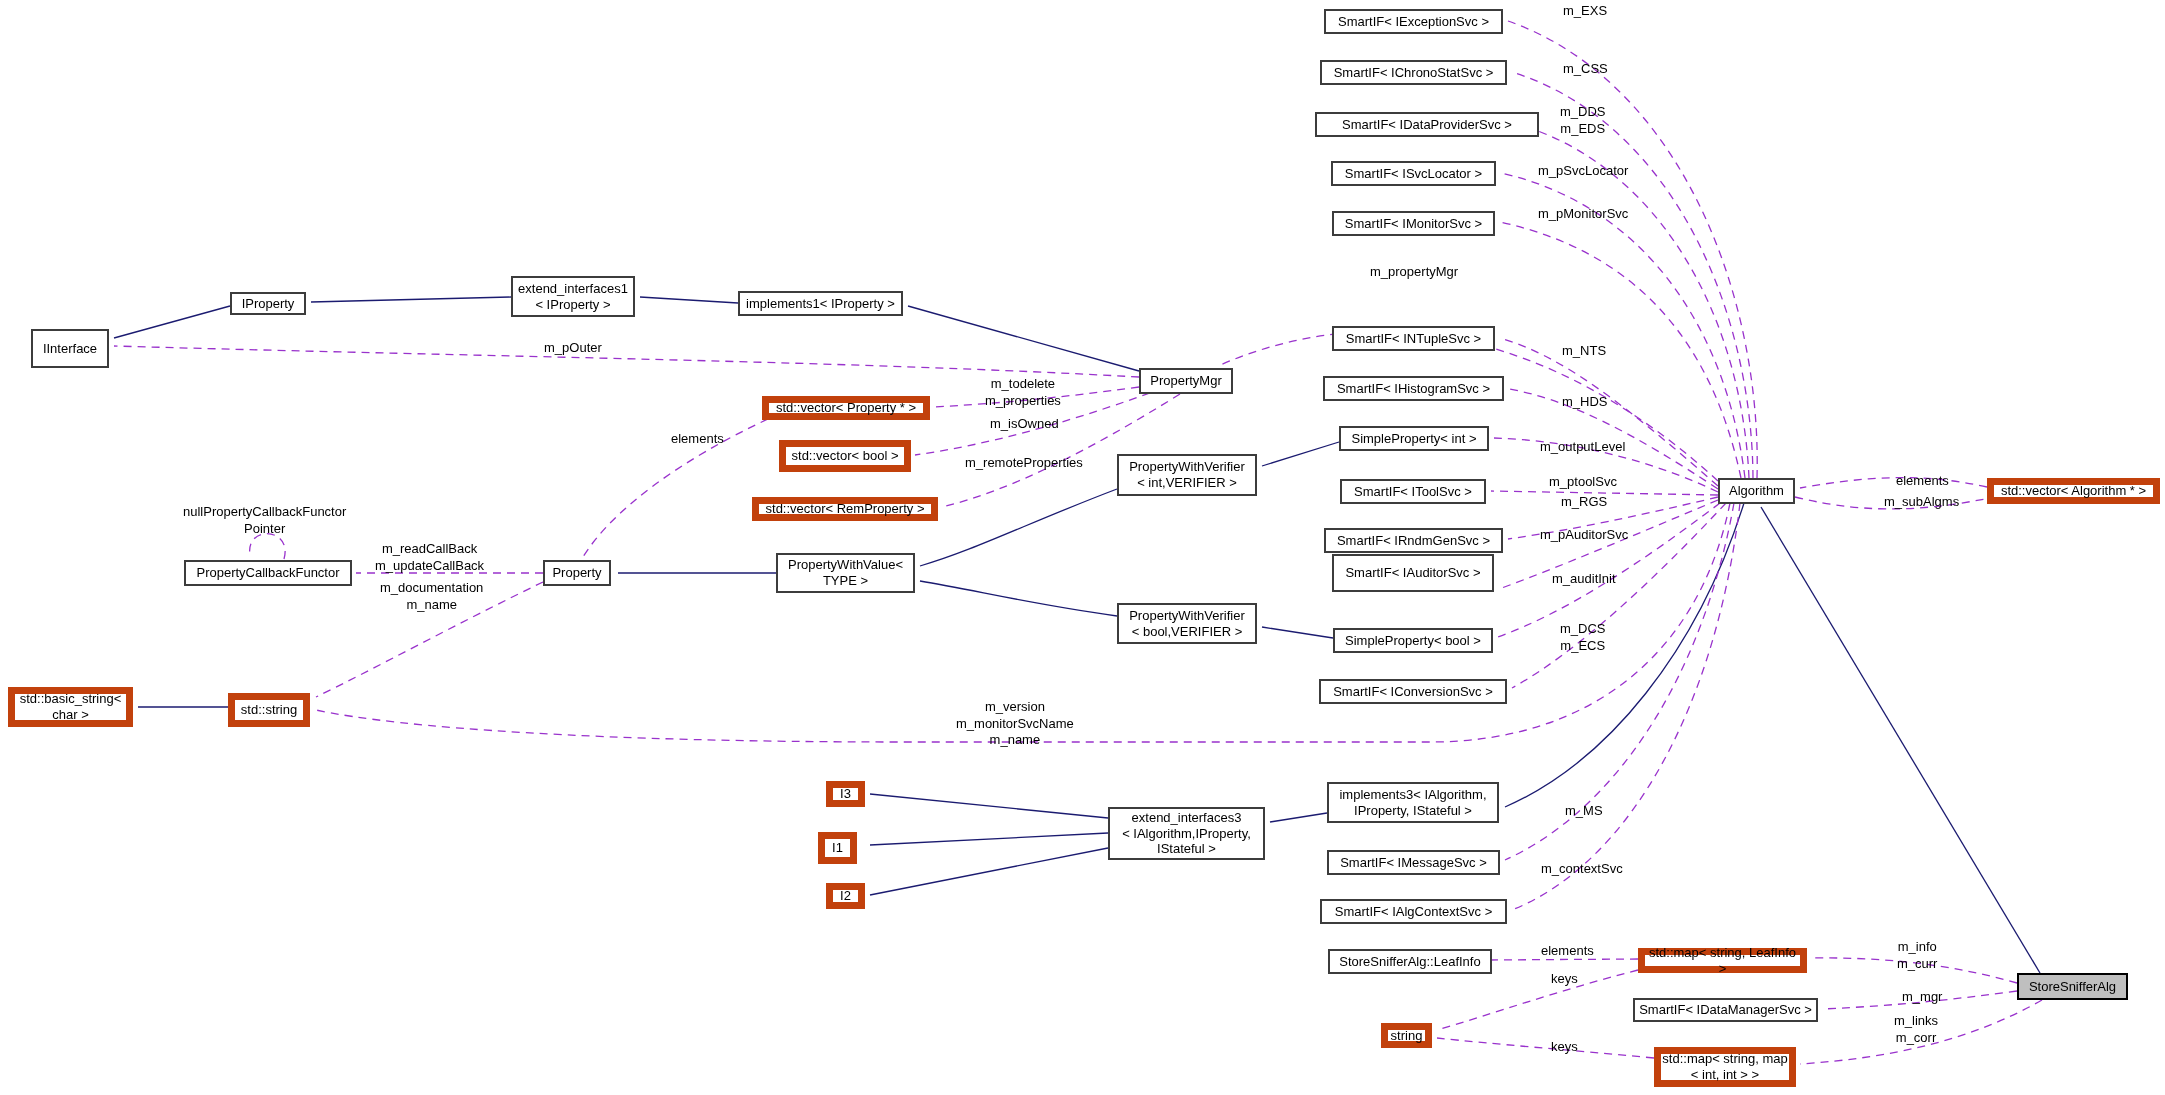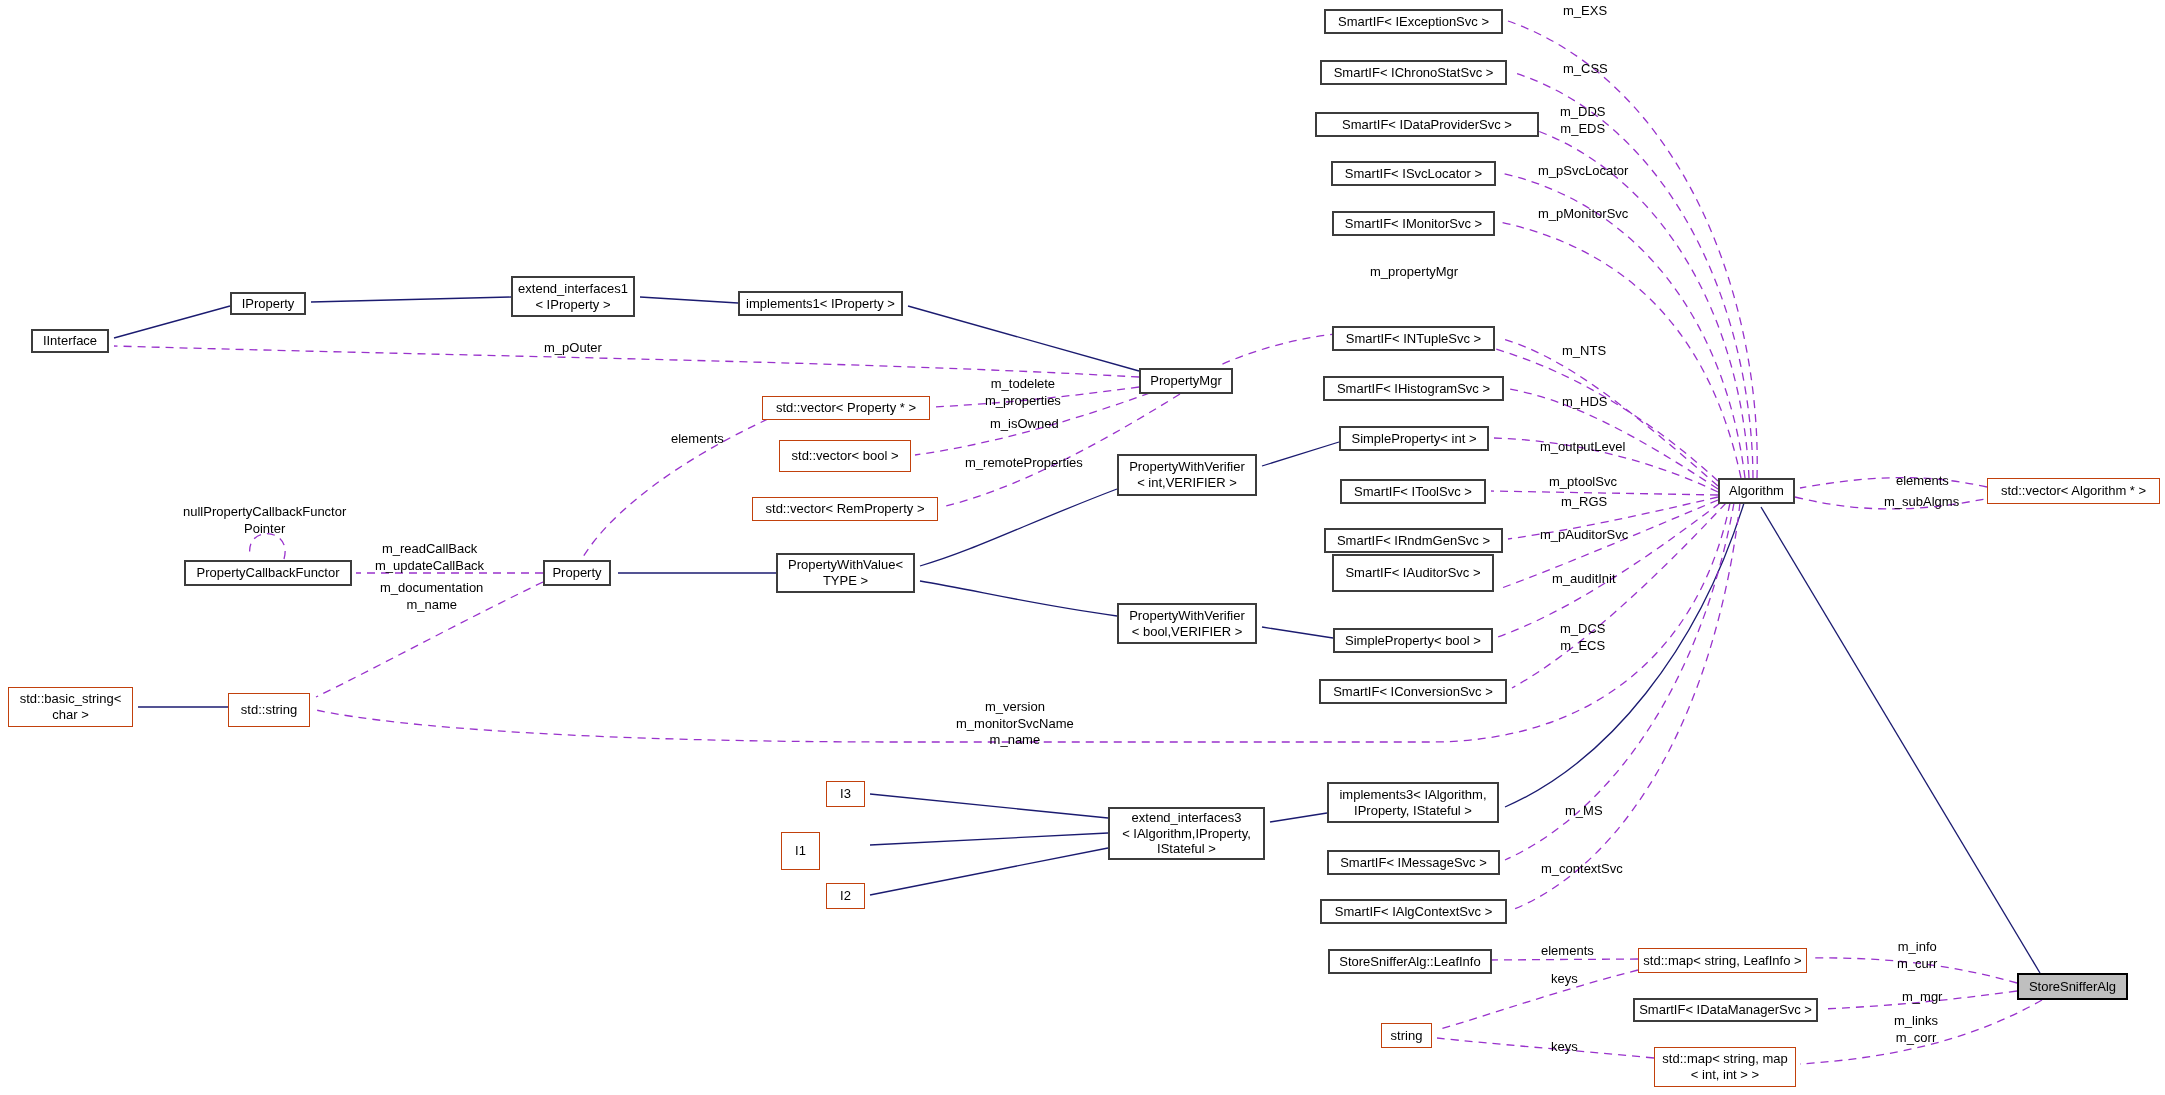--- a/index.html
+++ b/index.html
@@ -5,21 +5,21 @@
   html,body{margin:0;padding:0;background:#fff;}
   .wrap{position:relative;width:2165px;height:1095px;background:#fff;overflow:hidden;
         font-family:"Liberation Sans", sans-serif;}
   svg.edges{position:absolute;left:0;top:0;z-index:1;}
   svg.edges path{fill:none;}
   svg.edges path.s{stroke:#1b1b70;stroke-width:1.3;}
   svg.edges path.d{stroke:#9932cc;stroke-width:1.3;stroke-dasharray:8 6;}
   .node{position:absolute;z-index:2;background:#fff;border:2px solid #3c3c3c;
         display:flex;align-items:center;justify-content:center;text-align:center;
         font-size:13px;color:#000;line-height:1.22;white-space:pre-line;box-sizing:border-box;}
-  .node.g{border:1px solid #c2410c;}
+  .node.g{border:7px solid #c2410c;}
   .node.main{background:#bfbfbf;border-color:#000;}
   .el{position:absolute;z-index:3;font-size:13px;color:#000;line-height:1.28;
       white-space:pre-line;text-align:center;}
 </style>
 </head>
 <body>
 
 <div class="wrap">
 
 <svg class="edges" width="2165" height="1095" viewBox="0 0 2165 1095">
@@ -80,39 +80,39 @@
   <path class="d" marker-end="url(#mP)" d="M 2017 991 C 1950 1000 1892 1006 1822 1009"></path>
   <path class="d" marker-end="url(#mP)" d="M 2042 1000 C 1972 1040 1892 1058 1800 1064"></path>
   <path class="d" marker-end="url(#mP)" d="M 1638 959 L 1489 960"></path>
   <path class="d" marker-end="url(#mP)" d="M 1638 970 C 1560 990 1492 1014 1437 1030"></path>
   <path class="d" marker-end="url(#mP)" d="M 1654 1058 C 1570 1050 1492 1044 1437 1038"></path>
 </svg>
 
   <div class="node g" style="left:8px;top:687px;width:125px;height:40px">std::basic_string&lt;
 char &gt;</div>
   <div class="node g" style="left:228px;top:693px;width:82px;height:34px">std::string</div>
-  <div class="node" style="left:31px;top:329px;width:78px;height:24px">IInterface</div>
+  <div class="node" style="left:31px;top:329px;width:78px;height:39px">IInterface</div>
   <div class="node" style="left:230px;top:292px;width:76px;height:23px">IProperty</div>
   <div class="node" style="left:511px;top:276px;width:124px;height:41px">extend_interfaces1
 &lt; IProperty &gt;</div>
   <div class="node" style="left:738px;top:291px;width:165px;height:25px">implements1&lt; IProperty &gt;</div>
   <div class="node" style="left:1139px;top:368px;width:94px;height:26px">PropertyMgr</div>
   <div class="node g" style="left:762px;top:396px;width:168px;height:24px">std::vector&lt; Property * &gt;</div>
   <div class="node g" style="left:779px;top:440px;width:132px;height:32px">std::vector&lt; bool &gt;</div>
   <div class="node g" style="left:752px;top:497px;width:186px;height:24px">std::vector&lt; RemProperty &gt;</div>
   <div class="node" style="left:1117px;top:454px;width:140px;height:42px">PropertyWithVerifier
 &lt; int,VERIFIER &gt;</div>
   <div class="node" style="left:776px;top:553px;width:139px;height:40px">PropertyWithValue&lt;
 TYPE &gt;</div>
   <div class="node" style="left:1117px;top:603px;width:140px;height:41px">PropertyWithVerifier
 &lt; bool,VERIFIER &gt;</div>
   <div class="node" style="left:184px;top:560px;width:168px;height:26px">PropertyCallbackFunctor</div>
   <div class="node" style="left:543px;top:560px;width:68px;height:26px">Property</div>
   <div class="node g" style="left:826px;top:781px;width:39px;height:26px">I3</div>
-  <div class="node g" style="left:781px;top:832px;width:39px;height:38px">I1</div>
+  <div class="node g" style="left:818px;top:832px;width:39px;height:32px">I1</div>
   <div class="node g" style="left:826px;top:883px;width:39px;height:26px">I2</div>
   <div class="node" style="left:1108px;top:807px;width:157px;height:53px">extend_interfaces3
 &lt; IAlgorithm,IProperty,
 IStateful &gt;</div>
 
   <div class="node" style="left:1324px;top:9px;width:179px;height:25px">SmartIF&lt; IExceptionSvc &gt;</div>
   <div class="node" style="left:1320px;top:60px;width:187px;height:25px">SmartIF&lt; IChronoStatSvc &gt;</div>
   <div class="node" style="left:1315px;top:112px;width:224px;height:25px">SmartIF&lt; IDataProviderSvc &gt;</div>
   <div class="node" style="left:1331px;top:161px;width:165px;height:25px">SmartIF&lt; ISvcLocator &gt;</div>
   <div class="node" style="left:1332px;top:211px;width:163px;height:25px">SmartIF&lt; IMonitorSvc &gt;</div>

